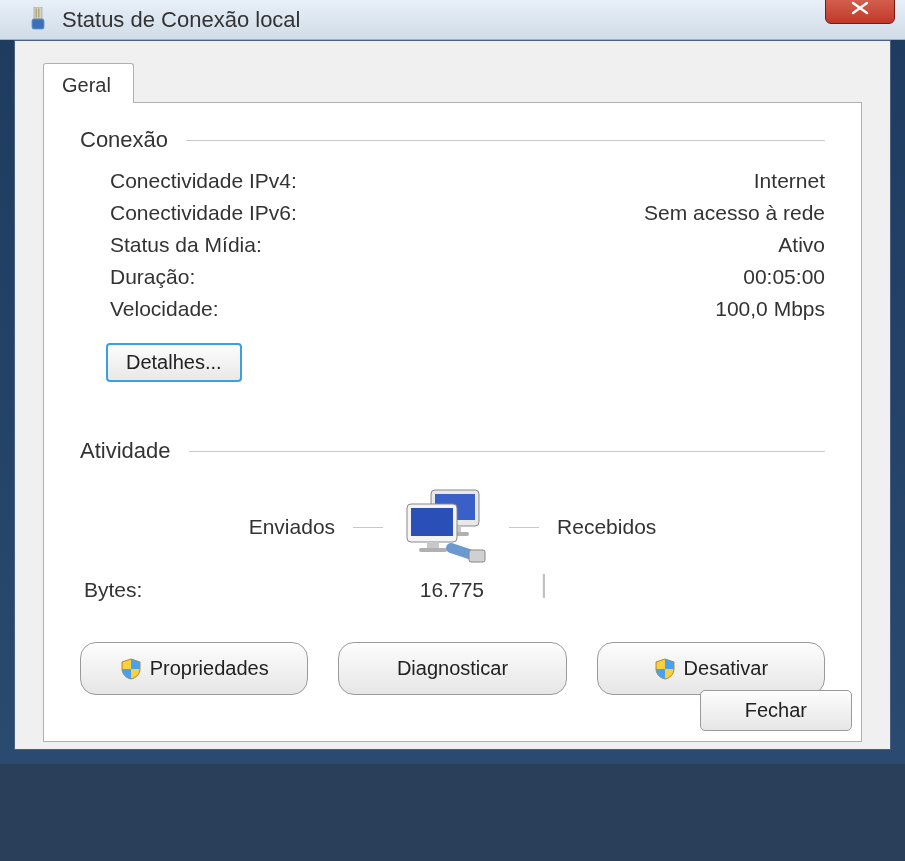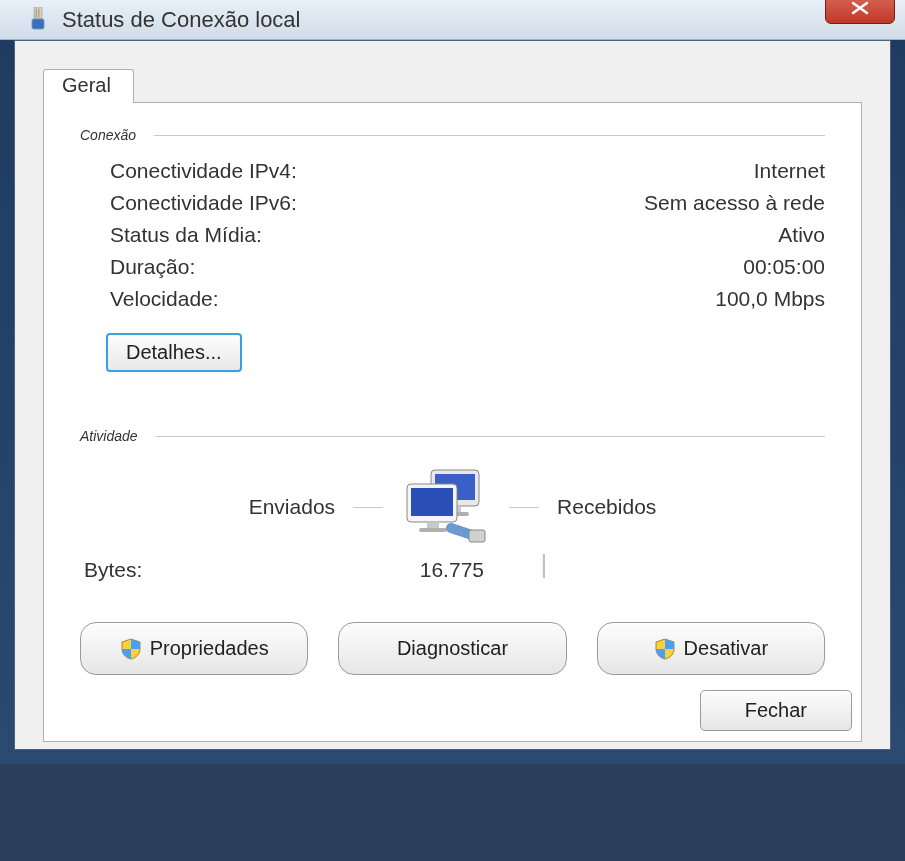--- a/index.html
+++ b/index.html
@@ -69,21 +69,21 @@
   }
   .tabstrip {
     display: flex;
     align-items: flex-end;
     height: 38px;
   }
   .tab {
     background: #fff;
     border: 1px solid #b0b0b0;
     border-bottom: none;
-    padding: 4px 22px 6px 18px;
+    padding: 10px 22px 6px 18px;
     font-size: 20px;
     color: #333;
     border-radius: 3px 3px 0 0;
     position: relative;
     z-index: 2;
     cursor: pointer;
   }
   .tabpanel {
     background: #fff;
     border: 1px solid #b0b0b0;
@@ -91,25 +91,24 @@
     padding: 24px 36px 24px 36px;
     position: relative;
     min-height: 640px;
   }
   .group-header {
     display: flex;
     align-items: center;
     margin-bottom: 12px;
   }
   .group-header .label {
-    font-size: 14px;
+    font-size: 22px;
     color: #333;
     margin-right: 18px;
     white-space: nowrap;
-    font-style: italic;
   }
   .group-header .rule {
     flex: 1;
     height: 1px;
     background: #c8c8c8;
   }
   .kv {
     display: flex;
     justify-content: space-between;
     padding: 4px 0 4px 30px;

